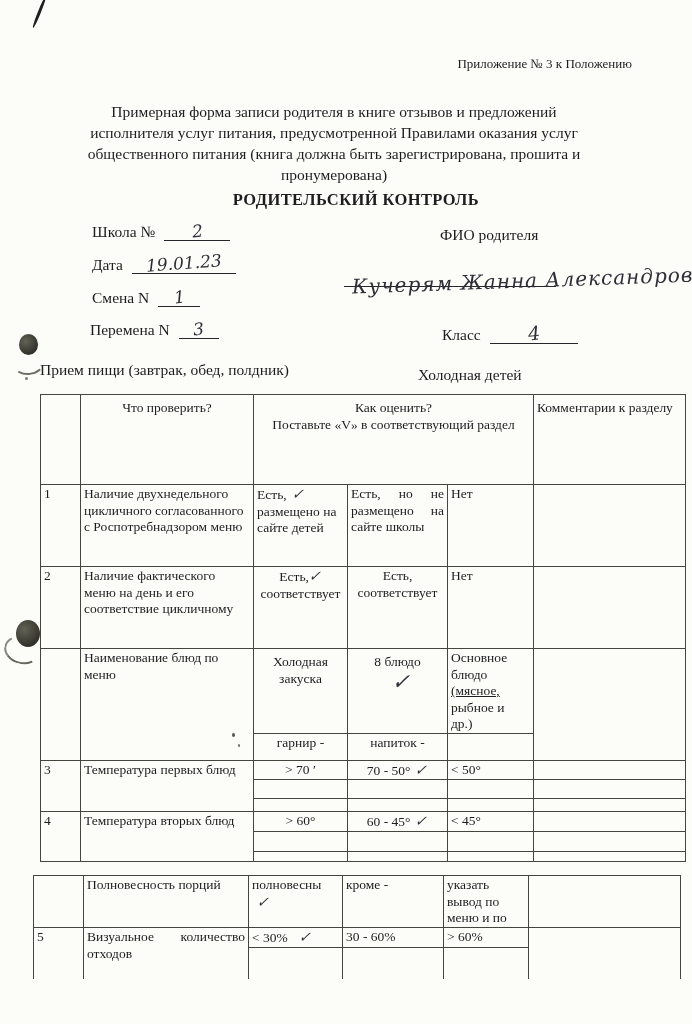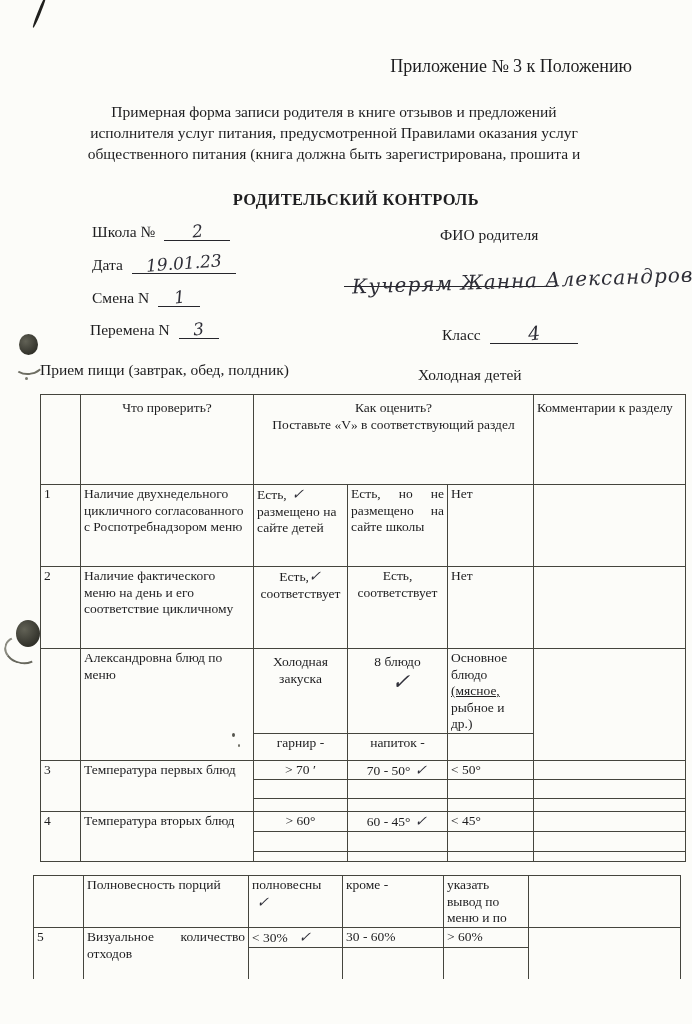--- a/index.html
+++ b/index.html
@@ -2,21 +2,21 @@
 <html><head>
 <meta charset="utf-8">
 <style>
   html,body{margin:0;padding:0;background:#9a9a9a;}
   .sheet{
     position:relative;width:692px;height:1024px;margin:0 auto;
     background:#fcfcf9;overflow:hidden;
     font-family:"Liberation Serif",serif;color:#1d1d1f;
   }
   .abs{position:absolute;}
-  .appendix{top:56px;right:60px;font-size:18px;}
+  .appendix{top:56px;right:60px;font-size:13px;}
   .intro{top:101px;left:29px;width:610px;text-align:center;font-size:15.5px;line-height:21px;}
   .doc-title{top:190px;left:56px;width:600px;text-align:center;font-weight:bold;font-size:16.5px;letter-spacing:.4px;}
 
   .field{font-size:15.5px;white-space:nowrap;}
   .uline{display:inline-block;border-bottom:1.6px solid #26262c;text-align:center;vertical-align:bottom;margin-left:5px;}
   .hw{font-family:"DejaVu Serif",serif;font-style:italic;color:#2e2e37;display:inline-block;}
   .hw.sm{font-size:17px;transform:rotate(-6deg) translateY(1px);}
   .fio-line{border-bottom:1.6px solid #26262c;height:34px;}
   .fio-line .hw{position:absolute;left:8px;bottom:-6px;font-size:20px;white-space:nowrap;letter-spacing:1px;transform:rotate(-2deg);}
 
@@ -60,20 +60,21 @@
   <div class="abs dot dot2"></div>
   <div class="abs arc2"></div>
   <div class="abs speck2"></div>
   <div class="abs speck3"></div>
 
   <div class="abs appendix">Приложение № 3 к Положению</div>
   <div class="abs intro">
     <div>Примерная форма записи родителя в книге отзывов и предложений</div>
     <div>исполнителя услуг питания, предусмотренной Правилами оказания услуг</div>
     <div>общественного питания (книга должна быть зарегистрирована, прошита и</div>
+    <div>пронумерована)</div>
   </div>
   <div class="abs doc-title">РОДИТЕЛЬСКИЙ КОНТРОЛЬ</div>
 
   <div class="abs field" style="left:92px;top:220px;">
     <span>Школа №</span>
     <span class="uline" style="width:66px;">
       <span class="hw sm">2</span>
     </span>
   </div>
   <div class="abs field" style="left:92px;top:253px;">
@@ -151,21 +152,21 @@
       <td class="ctr">
         <span class="blk">Есть,</span>
         <span class="blk">соответствует</span>
       </td>
       <td>Нет</td>
       <td></td>
     </tr>
 
     <tr>
       <td rowspan="2" style="height:76px;"></td>
-      <td rowspan="2">Александровна блюд по меню</td>
+      <td rowspan="2">Наименование блюд по меню</td>
       <td class="ctr pad-t">Холодная закуска</td>
       <td class="ctr pad-t">
         <span>8 блюдо</span>
         <span class="tick big">✓</span>
       </td>
       <td>
         <span class="blk">Основное блюдо</span>
         <span class="blk und">(мясное,</span>
         <span class="blk">рыбное и</span>
         <span class="blk">др.)</span>

